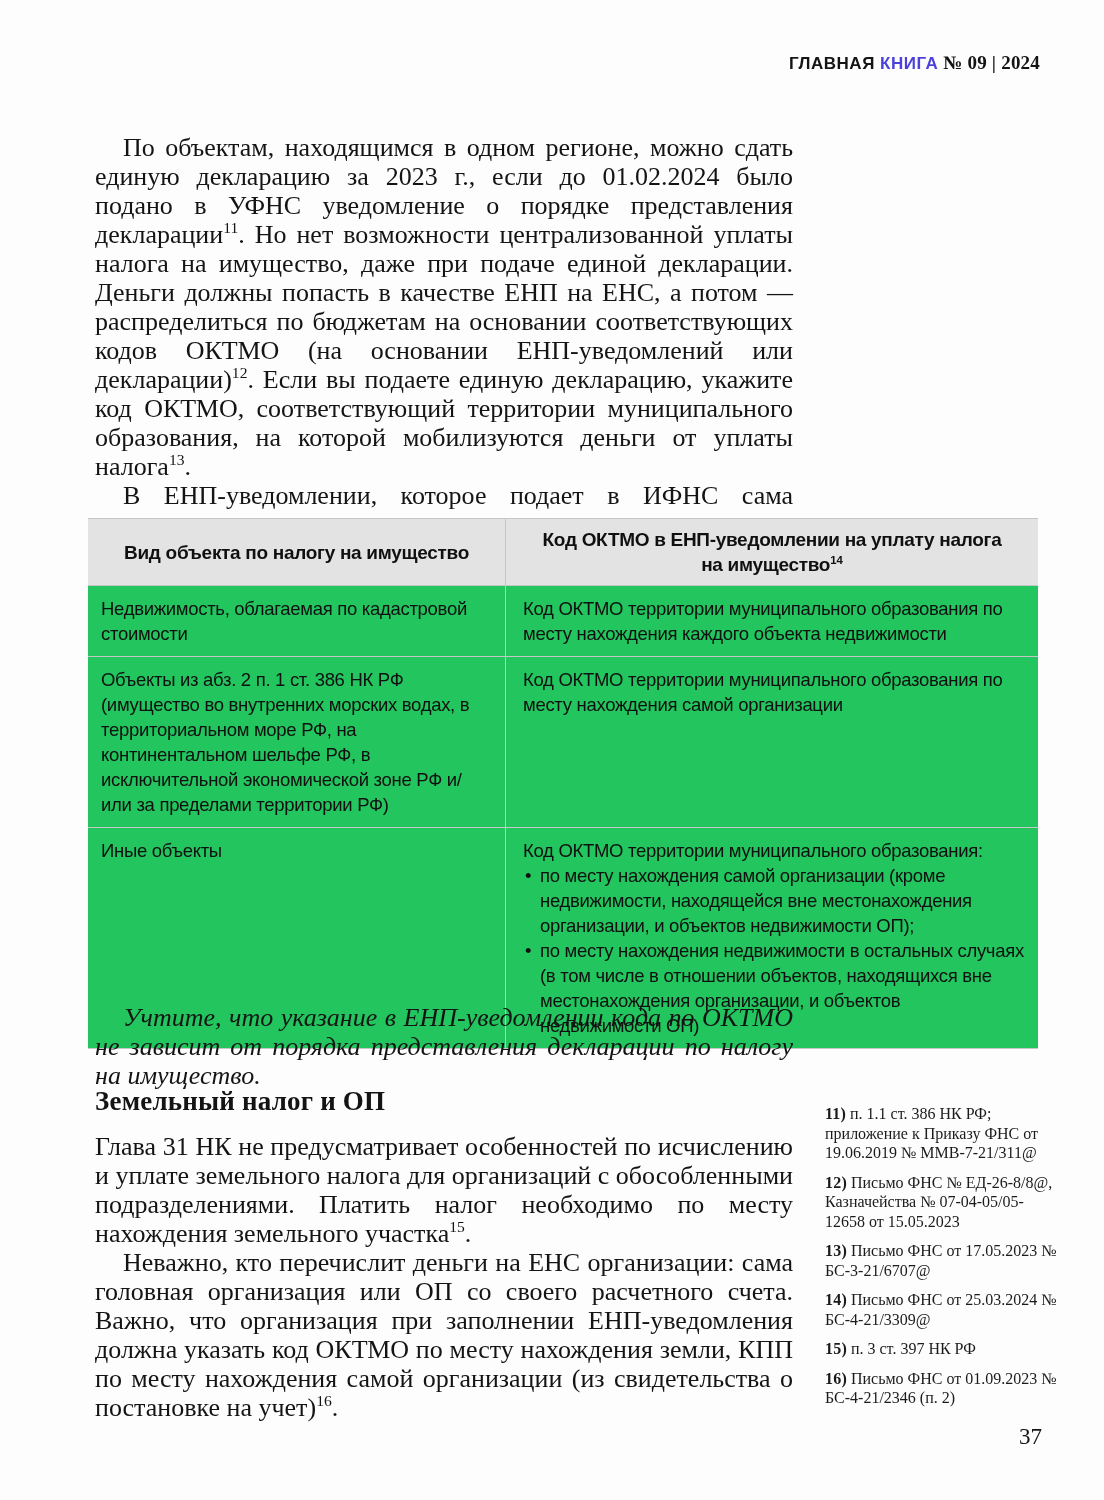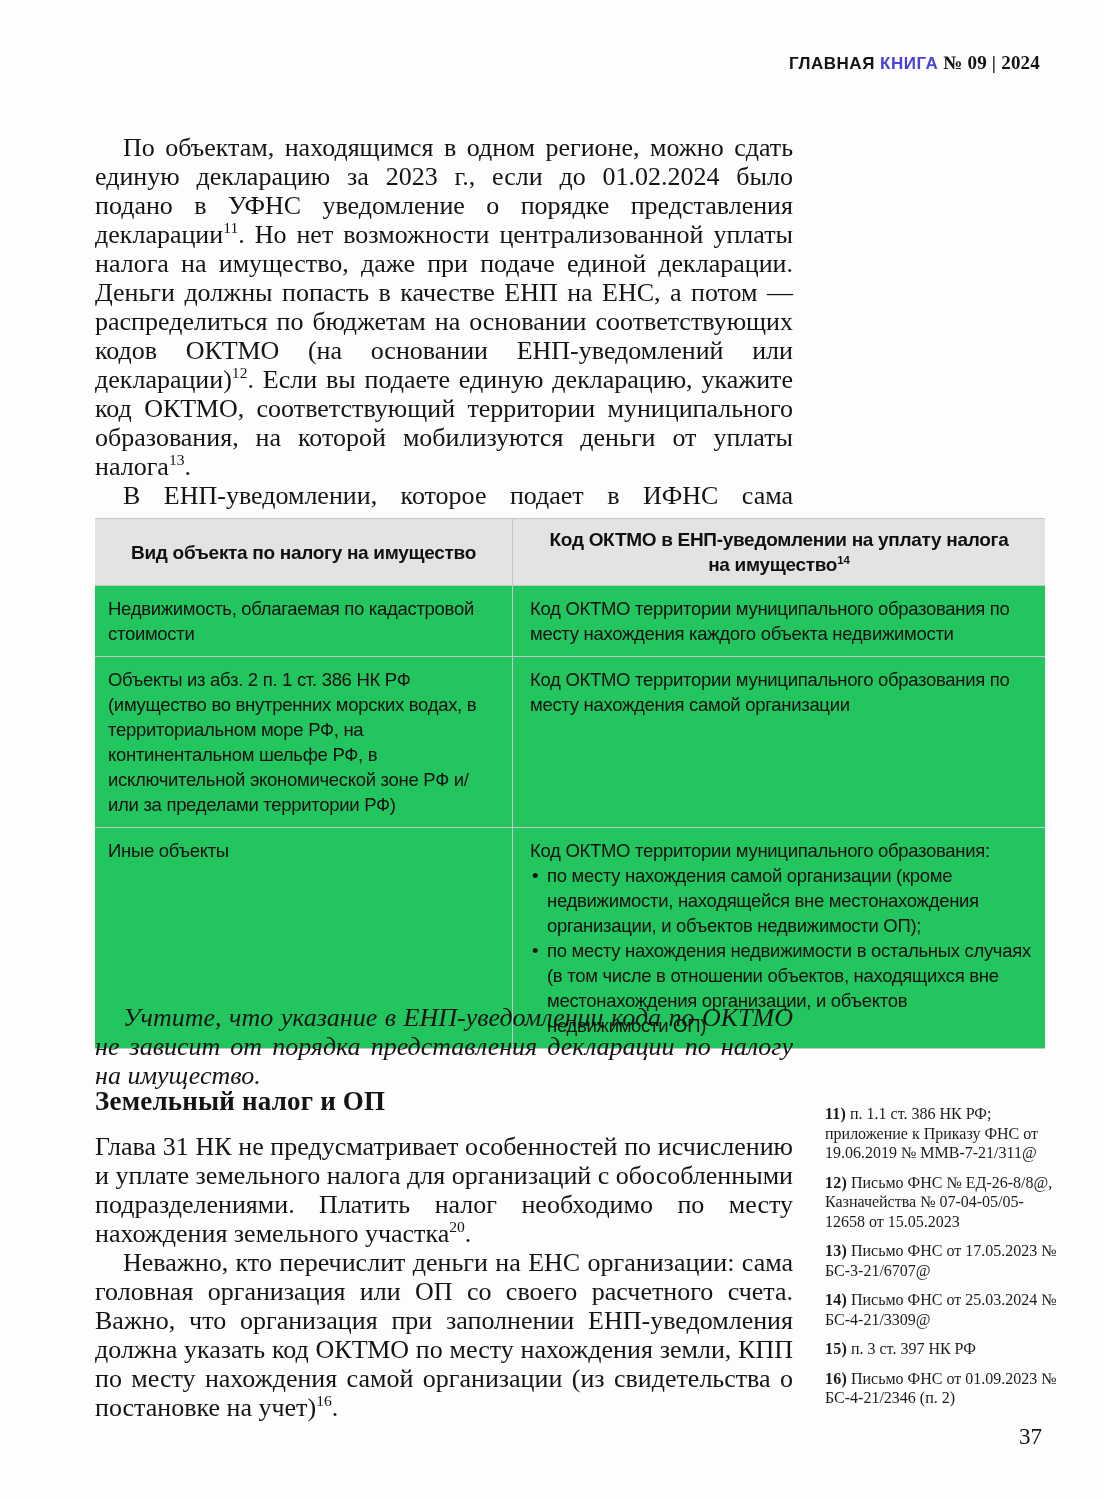--- a/index.html
+++ b/index.html
@@ -15,21 +15,21 @@
     font-family:"Liberation Sans", sans-serif; font-weight:bold;
     font-size:17px; letter-spacing:.5px; white-space:nowrap;
   }
   .masthead .issue { font-family:"Liberation Serif", serif; font-size:19px; letter-spacing:.2px; }
   
   .bodyblock { position:absolute; left:95px; width:698px; font-size:26px; line-height:29px; text-align:justify; hyphens:auto; }
   .bodyblock p.ind { text-indent:28px; }
   sup { font-size:60%; line-height:0; vertical-align:super; letter-spacing:0; }
   
   .tbl {
-    position:absolute; left:95px; top:518px; width:950px;
+    position:absolute; left:88px; top:518px; width:950px;
     font-family:"Liberation Sans", sans-serif; font-size:18.5px; line-height:25px;
     letter-spacing:-0.3px; color:#101010;
     border-top:1px solid #c6c6c6;
   }
   .trow { display:flex; border-bottom:1px solid #c6c6c6; background:#22c55e; }
   .thead { background:#e3e3e3; font-weight:bold; font-size:19px; }
   .cl { width:418px; border-right:1px solid #c6c6c6; padding:10px 16px 10px 13px; }
   .cr { flex:1; padding:10px 14px 10px 17px; }
   .thead .cl, .thead .cr { display:flex; align-items:center; justify-content:center; text-align:center; min-height:66px; padding:8px 30px; }
   .r1 { min-height:68px; } .r2 { min-height:134px; } .r3 { min-height:176px; }
@@ -92,21 +92,21 @@
     </div>
   </div>
 
   <div class="bodyblock" style="top:1003px;font-style:italic;">
     <p class="ind">Учтите, что указание в ЕНП-уведомлении кода по ОКТМО не зависит от порядка представления декларации по налогу на имущество.</p>
   </div>
 
   <h2 class="sect">Земельный налог и ОП</h2>
 
   <div class="bodyblock" style="top:1132px;">
-    <p>Глава 31 НК не предусматривает особенностей по исчислению и уплате земельного налога для организаций с обособленными подразделениями. Платить налог необходимо по месту нахождения земельного участка<sup>20</sup>.</p>
+    <p>Глава 31 НК не предусматривает особенностей по исчислению и уплате земельного налога для организаций с обособленными подразделениями. Платить налог необходимо по месту нахождения земельного участка<sup>15</sup>.</p>
     <p class="ind">Неважно, кто перечислит деньги на ЕНС организации: сама головная организация или ОП со своего расчетного счета. Важно, что организация при заполнении ЕНП-уведомления должна указать код ОКТМО по месту нахождения земли, КПП по месту нахождения самой организации (из свидетельства о постановке на учет)<sup>16</sup>.</p>
   </div>
 
   <div class="fnotes">
     <div class="fn"><b>11)</b> <span>п. 1.1 ст. 386 НК РФ; приложение к Приказу ФНС от 19.06.2019 № ММВ-7-21/311@</span></div>
     <div class="fn"><b>12)</b> <span>Письмо ФНС № ЕД-26-8/8@, Казначейства № 07-04-05/05-12658 от 15.05.2023</span></div>
     <div class="fn"><b>13)</b> <span>Письмо ФНС от 17.05.2023 № БС-3-21/6707@</span></div>
     <div class="fn"><b>14)</b> <span>Письмо ФНС от 25.03.2024 № БС-4-21/3309@</span></div>
     <div class="fn"><b>15)</b> <span>п. 3 ст. 397 НК РФ</span></div>
     <div class="fn"><b>16)</b> <span>Письмо ФНС от 01.09.2023 № БС-4-21/2346 (п. 2)</span></div>

